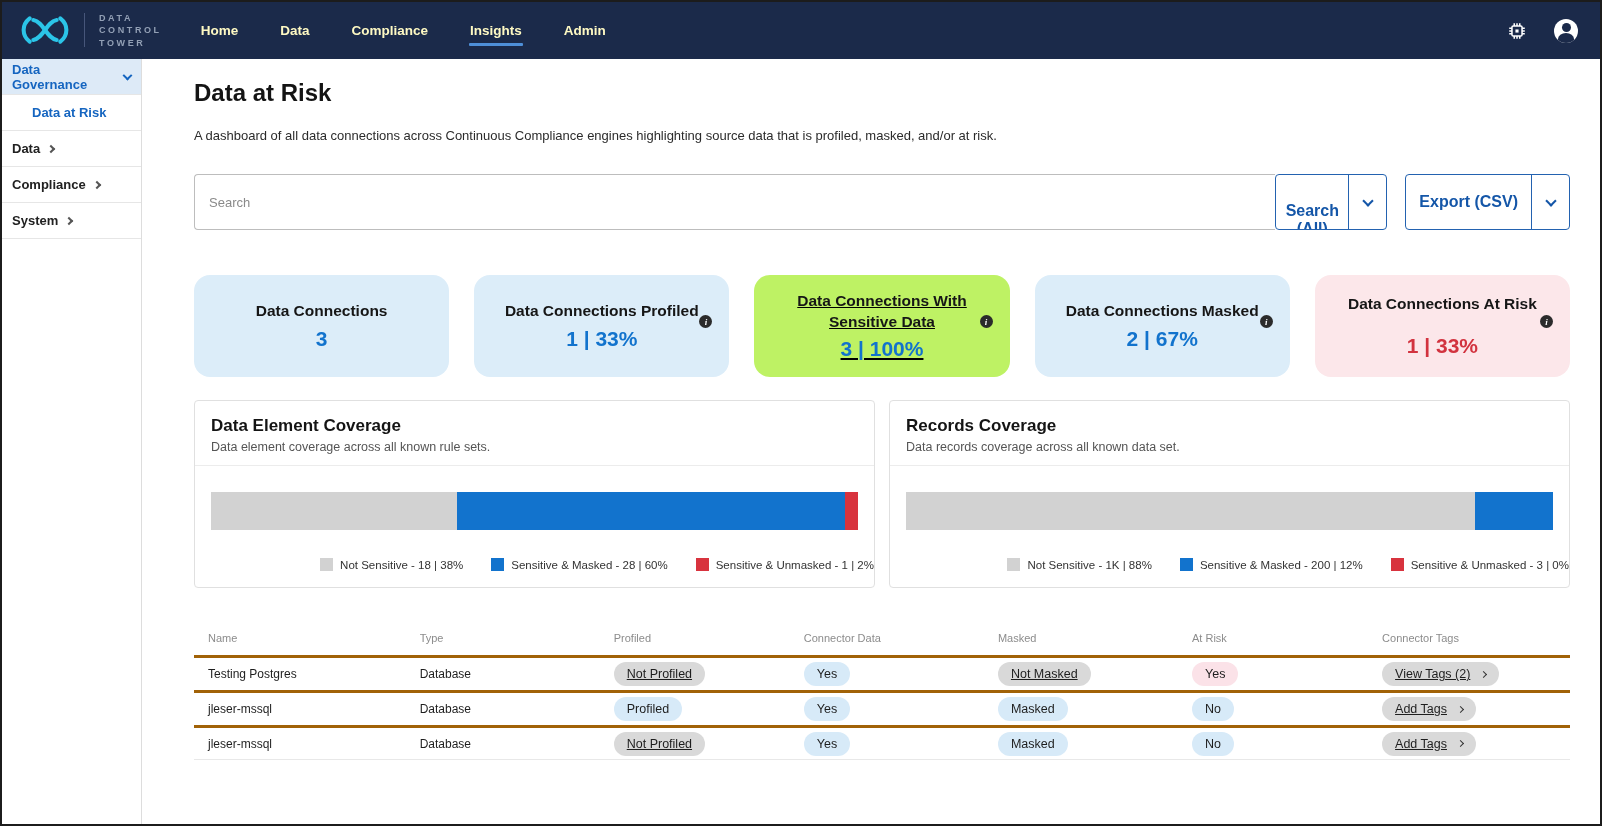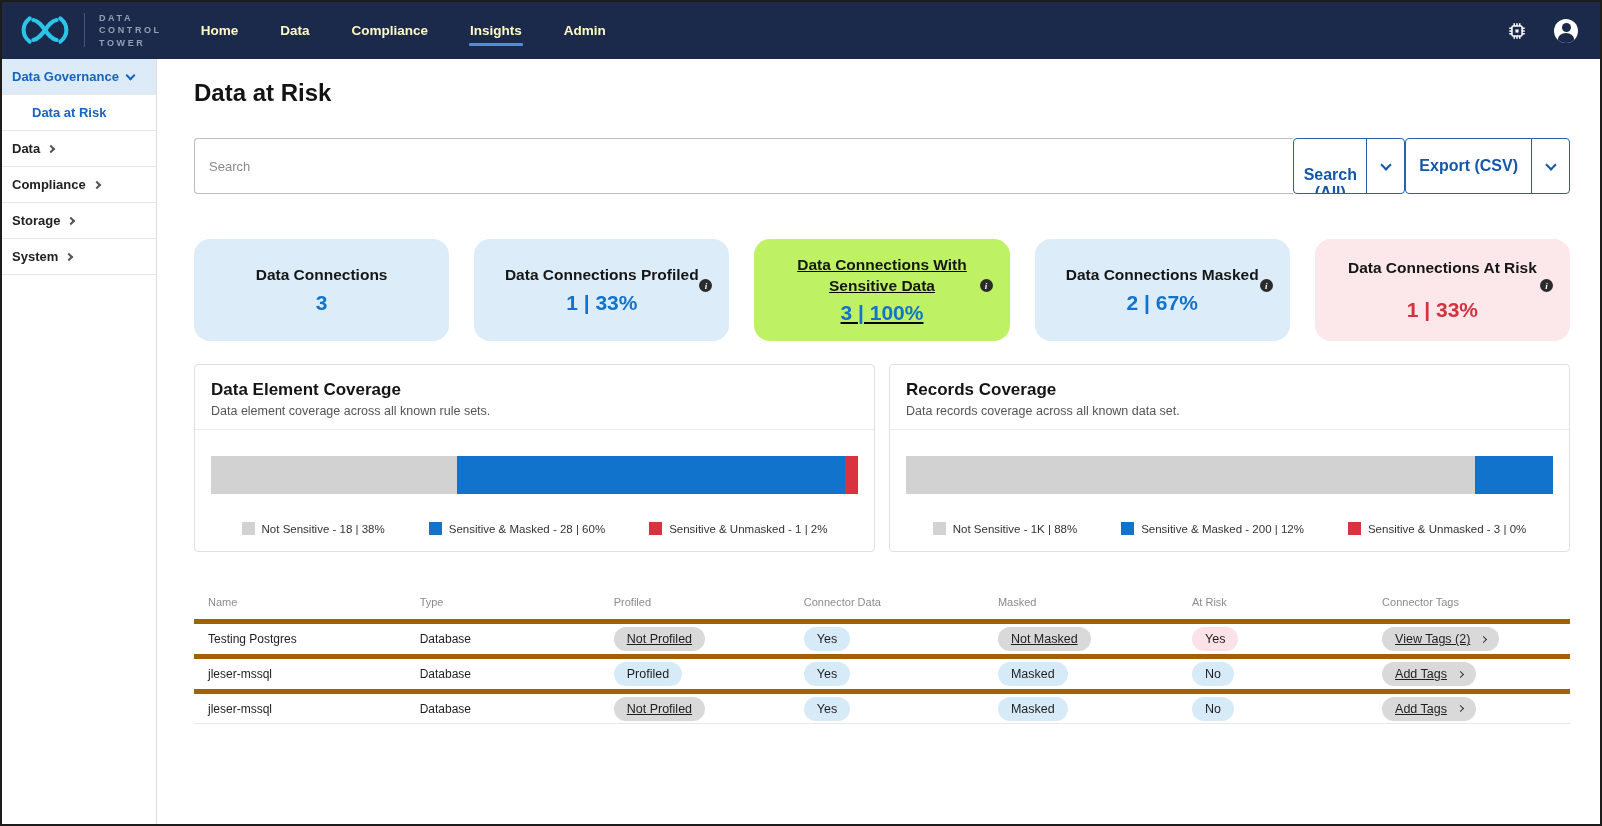--- a/index.html
+++ b/index.html
@@ -14,21 +14,21 @@
   .nav-links { display:flex; align-items:center; margin-left:38px; gap:40px; }
   .nav-link { color:#fef9c3; font-size:13.5px; font-weight:bold; text-decoration:none; padding:6px 1px; position:relative; cursor:pointer; }
   .nav-link.active::after { content:""; position:absolute; left:0; right:0; bottom:-2px; height:3px; background:#4e8fd9; border-radius:1px; }
   .topnav-right { margin-left:auto; display:flex; align-items:center; gap:26px; }
   .chip-icon { width:22px; height:22px; cursor:pointer; }
   .avatar { width:24px; height:24px; border-radius:50%; background:#fff; position:relative; overflow:hidden; cursor:pointer; }
   .avatar .head { position:absolute; left:50%; top:4px; width:9px; height:9px; margin-left:-4.5px; border-radius:50%; background:#1b2a4a; }
   .avatar .torso { position:absolute; left:50%; top:14px; width:16px; height:12px; margin-left:-8px; border-radius:50% 50% 0 0; background:#1b2a4a; }
 
   
-  .sidebar { position:absolute; top:57px; left:0; bottom:0; width:155px; background:#fff; border-right:1px solid #ddd; }
+  .sidebar { position:absolute; top:57px; left:0; bottom:0; width:140px; background:#fff; border-right:1px solid #ddd; }
   .side-item { display:flex; align-items:center; gap:8px; font-size:13px; font-weight:bold; color:#212121; padding:0 10px; height:36px; border-bottom:1px solid #e6e6e6; cursor:pointer; }
   .side-item.parent-active { background:#ddeaf7; color:#1565c0; }
   .side-item.child { padding-left:30px; color:#1565c0; border-bottom:1px solid #e6e6e6; }
   .chev { display:inline-block; width:7px; height:7px; border-right:2px solid currentColor; border-bottom:2px solid currentColor; }
   .chev.down { transform:rotate(45deg); margin-top:-3px; }
   .chev.right { transform:rotate(-45deg); }
   .side-item .chev.right { color:#555; width:6px; height:6px; }
 
   
   .main { position:absolute; top:57px; left:162px; right:0; bottom:0; padding:20px 30px 0 30px; overflow:hidden; }
@@ -36,49 +36,49 @@
   .page-desc { font-size:13px; color:#2b2b2b; margin-top:21px; }
 
   
   .toolbar { display:flex; align-items:stretch; margin-top:31px; height:56px; }
   .search-input { flex:1; border:1px solid #bdbdbd; border-radius:4px 0 0 4px; border-right:none; padding:0 14px; font-size:13px; color:#333; font-family:inherit; outline:none; }
   .search-input::placeholder { color:#8a8a8a; }
   .split-btn { display:flex; align-items:stretch; border:1.5px solid #2362b0; border-radius:4px; color:#1456a8; font-weight:bold; overflow:hidden; background:#fff; }
   .split-main { display:flex; align-items:center; justify-content:center; padding:0 13px; font-size:12.5px; text-align:center; line-height:1.25; cursor:pointer; background:none; border:none; color:inherit; font:inherit; font-weight:bold; }
   .split-chev { display:flex; align-items:center; justify-content:center; width:38px; border:none; border-left:1.5px solid #2362b0; background:none; color:inherit; cursor:pointer; }
   .split-chev .chev { width:8px; height:8px; }
-  .export-group { }
+  .export-group { margin-left:18px; }
   .search-group .split-main { width:72px;margin-top:36px; }
 
   
   .cards { display:flex; gap:25px; margin-top:45px; }
   .card { flex:1; height:102px; border-radius:16px; position:relative; display:flex; flex-direction:column; align-items:center; justify-content:center; padding:0 26px; text-align:center; }
   .card-title { font-size:15.5px; font-weight:bold; color:#161616; line-height:1.3; max-width:205px; }
   .card-value { font-size:21px; font-weight:bold; margin-top:5px; }
   .info-icon { position:absolute; right:17px; top:40px; width:13px; height:13px; border-radius:50%; background:#2b2b2b; color:#fff; font-size:9px; font-weight:bold; font-family:"Liberation Serif", serif; font-style:italic; display:flex; align-items:center; justify-content:center; cursor:pointer; }
 
   
   .charts { display:flex; gap:14px; margin-top:23px;border-radius:11px; }
   .chart-panel { flex:1; border:1px solid #e0e0e0; border-radius:4px; background:#fff; padding-bottom:16px; }
   .chart-head { padding:15px 16px 11px 16px; border-bottom:1px solid #ececec; }
   .chart-title { font-size:17px; font-weight:bold; color:#141414; }
   .chart-sub { font-size:12.5px; color:#555; margin-top:4px; }
   .bar-wrap { margin:26px 16px 0 16px; }
   .stacked-bar { display:flex; height:38px; width:100%; overflow:hidden; }
   .bar-seg { height:100%; }
-  .chart-legend { display:flex; justify-content:center; gap:44px; margin-top:28px; }
+  .chart-legend { display:flex; justify-content:flex-end; gap:28px; margin-top:28px; }
   .legend-item { display:flex; align-items:center; font-size:11.5px; color:#333; }
   .swatch { width:13px; height:13px; margin-right:7px; display:inline-block; }
 
   
   .data-table { margin-top:33px; }
   .t-grid { display:grid; grid-template-columns:15.7% 14.4% 14.1% 14.4% 14.4% 14.1% auto; align-items:center; padding:0 14px; }
   .t-head { height:34px; }
   .t-head .t-cell { font-size:11px; color:#8c8c8c; }
-  .t-row { height:35px; border-top:5px solid #a16207; }
+  .t-row { height:35px; border-top:3px solid #a16207; }
   .t-row:last-child { border-bottom:1px solid #e8e8e8; }
   .t-cell { font-size:12px; color:#1e1e1e; }
   .pill { display:inline-flex; align-items:center; font-size:12.5px; color:#1e1e1e; padding:5px 13px; border-radius:14px; }
   .pill-gray { background:#d9d9d9;text-decoration:underline; }
   .pill-blue { background:#d7eaf8; }
   .pill-pink { background:#fbe2e8; }
   .pill.tags { gap:11px; cursor:pointer; }
   .pill .chev { width:5px; height:5px; border-width:1.5px; color:#333; }
 </style>
 </head>
@@ -135,31 +135,28 @@
     </div>
     <div class="side-item">
       <span>Data</span>
       <span class="chev right"></span>
     </div>
     <div class="side-item">
       <span>Compliance</span>
       <span class="chev right"></span>
     </div>
     <div class="side-item">
-      <span>Storage</span>
-      <span class="chev right"></span>
-    </div>
-    <div class="side-item">
       <span>System</span>
       <span class="chev right"></span>
     </div>
   </aside>
 
   <main class="main">
     <h1 class="page-title">Data at Risk</h1>
+    <p class="page-desc">A dashboard of all data connections across Continuous Compliance engines highlighting source data that is profiled, masked, and/or at risk.</p>
 
     <div class="toolbar">
       <input class="search-input" type="text" placeholder="Search" style="">
       <div class="split-btn search-group">
         <button class="split-main">Search (All)</button>
         <button class="split-chev">
             <span class="chev down"></span>
           </button>
       </div>
       <div class="split-btn export-group">

